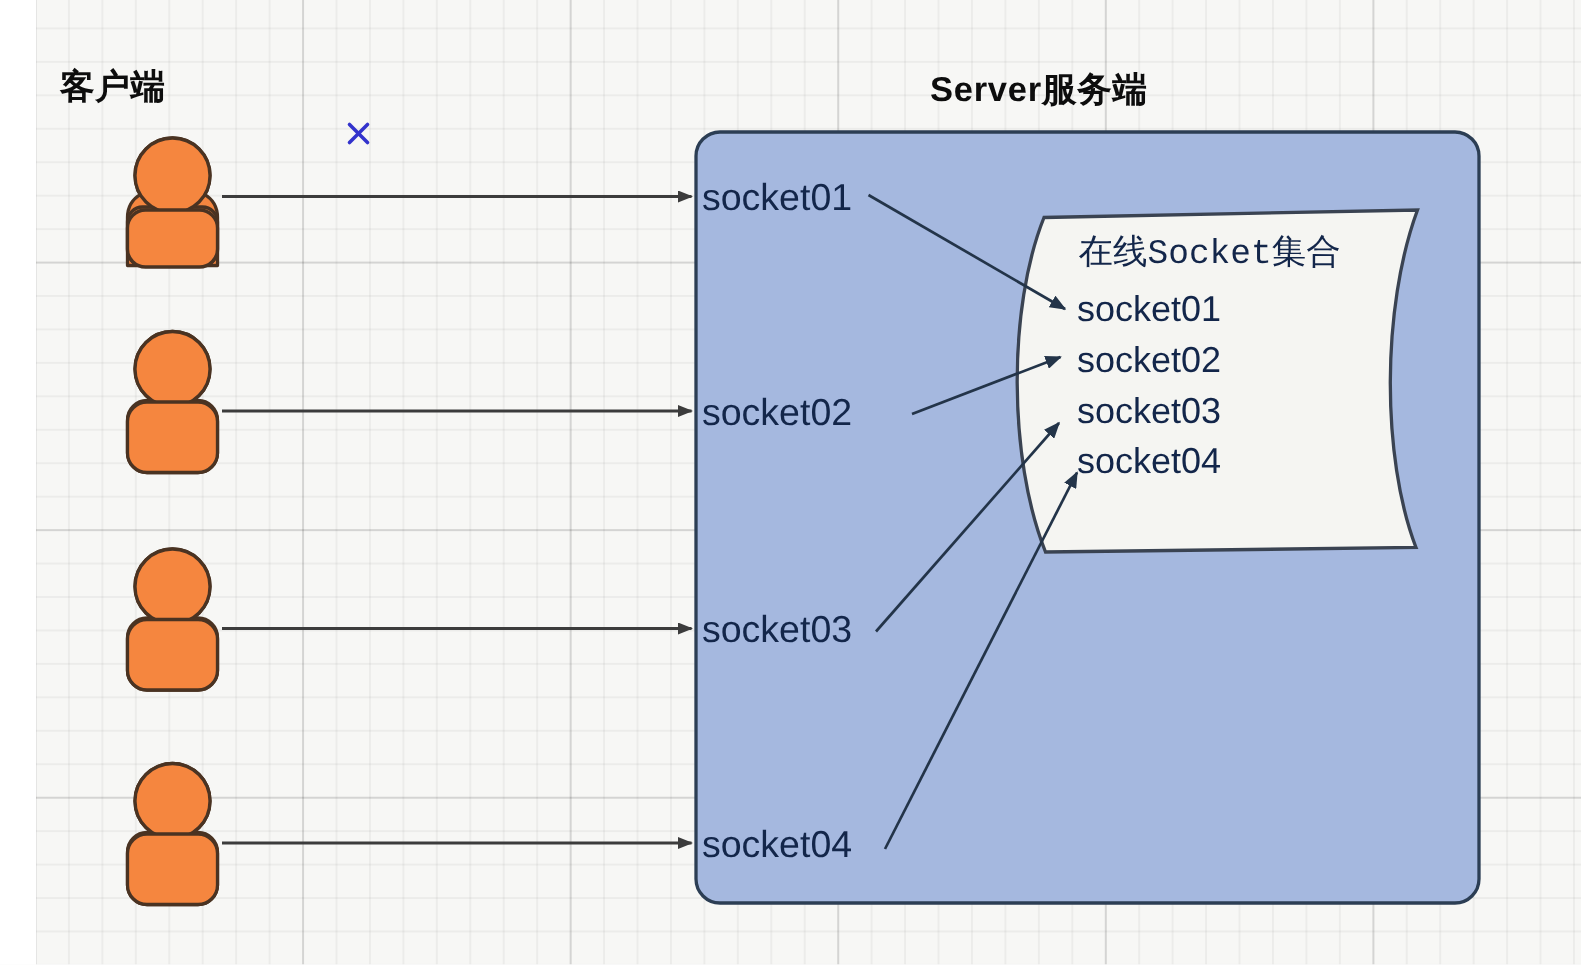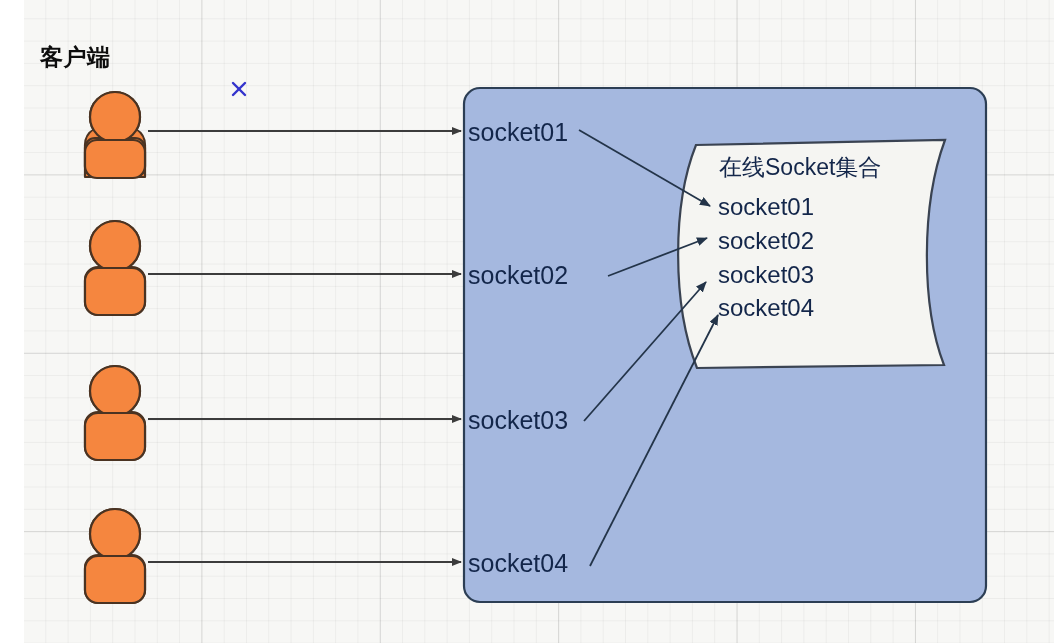--- a/index.html
+++ b/index.html
@@ -48,21 +48,21 @@
   .socket-label {
     position: absolute;
     font-family: "Liberation Sans", "DejaVu Sans", sans-serif;
     font-size: 25px;
     color: #13264a;
     white-space: nowrap;
     letter-spacing: 0px;
   }
   .doc-title {
     position: absolute;
-    font-family: Liberation Sans, sans-serif;
+    font-family: Liberation Mono, monospace;
     font-size: 23px;
     color: #13264a;
     white-space: nowrap;
   }
   .doc-item {
     position: absolute;
     font-family: "Liberation Sans", "DejaVu Sans", sans-serif;
     font-size: 24px;
     color: #13264a;
     white-space: nowrap;
@@ -138,20 +138,21 @@
     <line x1="560" y1="421" x2="682" y2="282" stroke="#233449" stroke-width="1.8" marker-end="url(#arrowhead-inner)"></line>
     <line x1="566" y1="566" x2="694" y2="315" stroke="#233449" stroke-width="1.8" marker-end="url(#arrowhead-inner)"></line>
 
     <g stroke="#3333cc" stroke-width="2.4" stroke-linecap="round">
       <line x1="209" y1="83" x2="221" y2="95"></line>
       <line x1="221" y1="83" x2="209" y2="95"></line>
     </g>
   </svg>
 
   <div class="title-text" id="client-title">客户端</div>
+  <div class="title-text" id="server-title">Server服务端</div>
 
   <div class="socket-label" style="left:444px; top:118px;">socket01</div>
   <div class="socket-label" style="left:444px; top:261px;">socket02</div>
   <div class="socket-label" style="left:444px; top:406px;">socket03</div>
   <div class="socket-label" style="left:444px; top:549px;">socket04</div>
 
   <div class="doc-title" style="left:695px; top:152px;">在线Socket集合</div>
   <div class="doc-item" style="left:694px; top:193px;">socket01</div>
   <div class="doc-item" style="left:694px; top:227px;">socket02</div>
   <div class="doc-item" style="left:694px; top:261px;">socket03</div>

